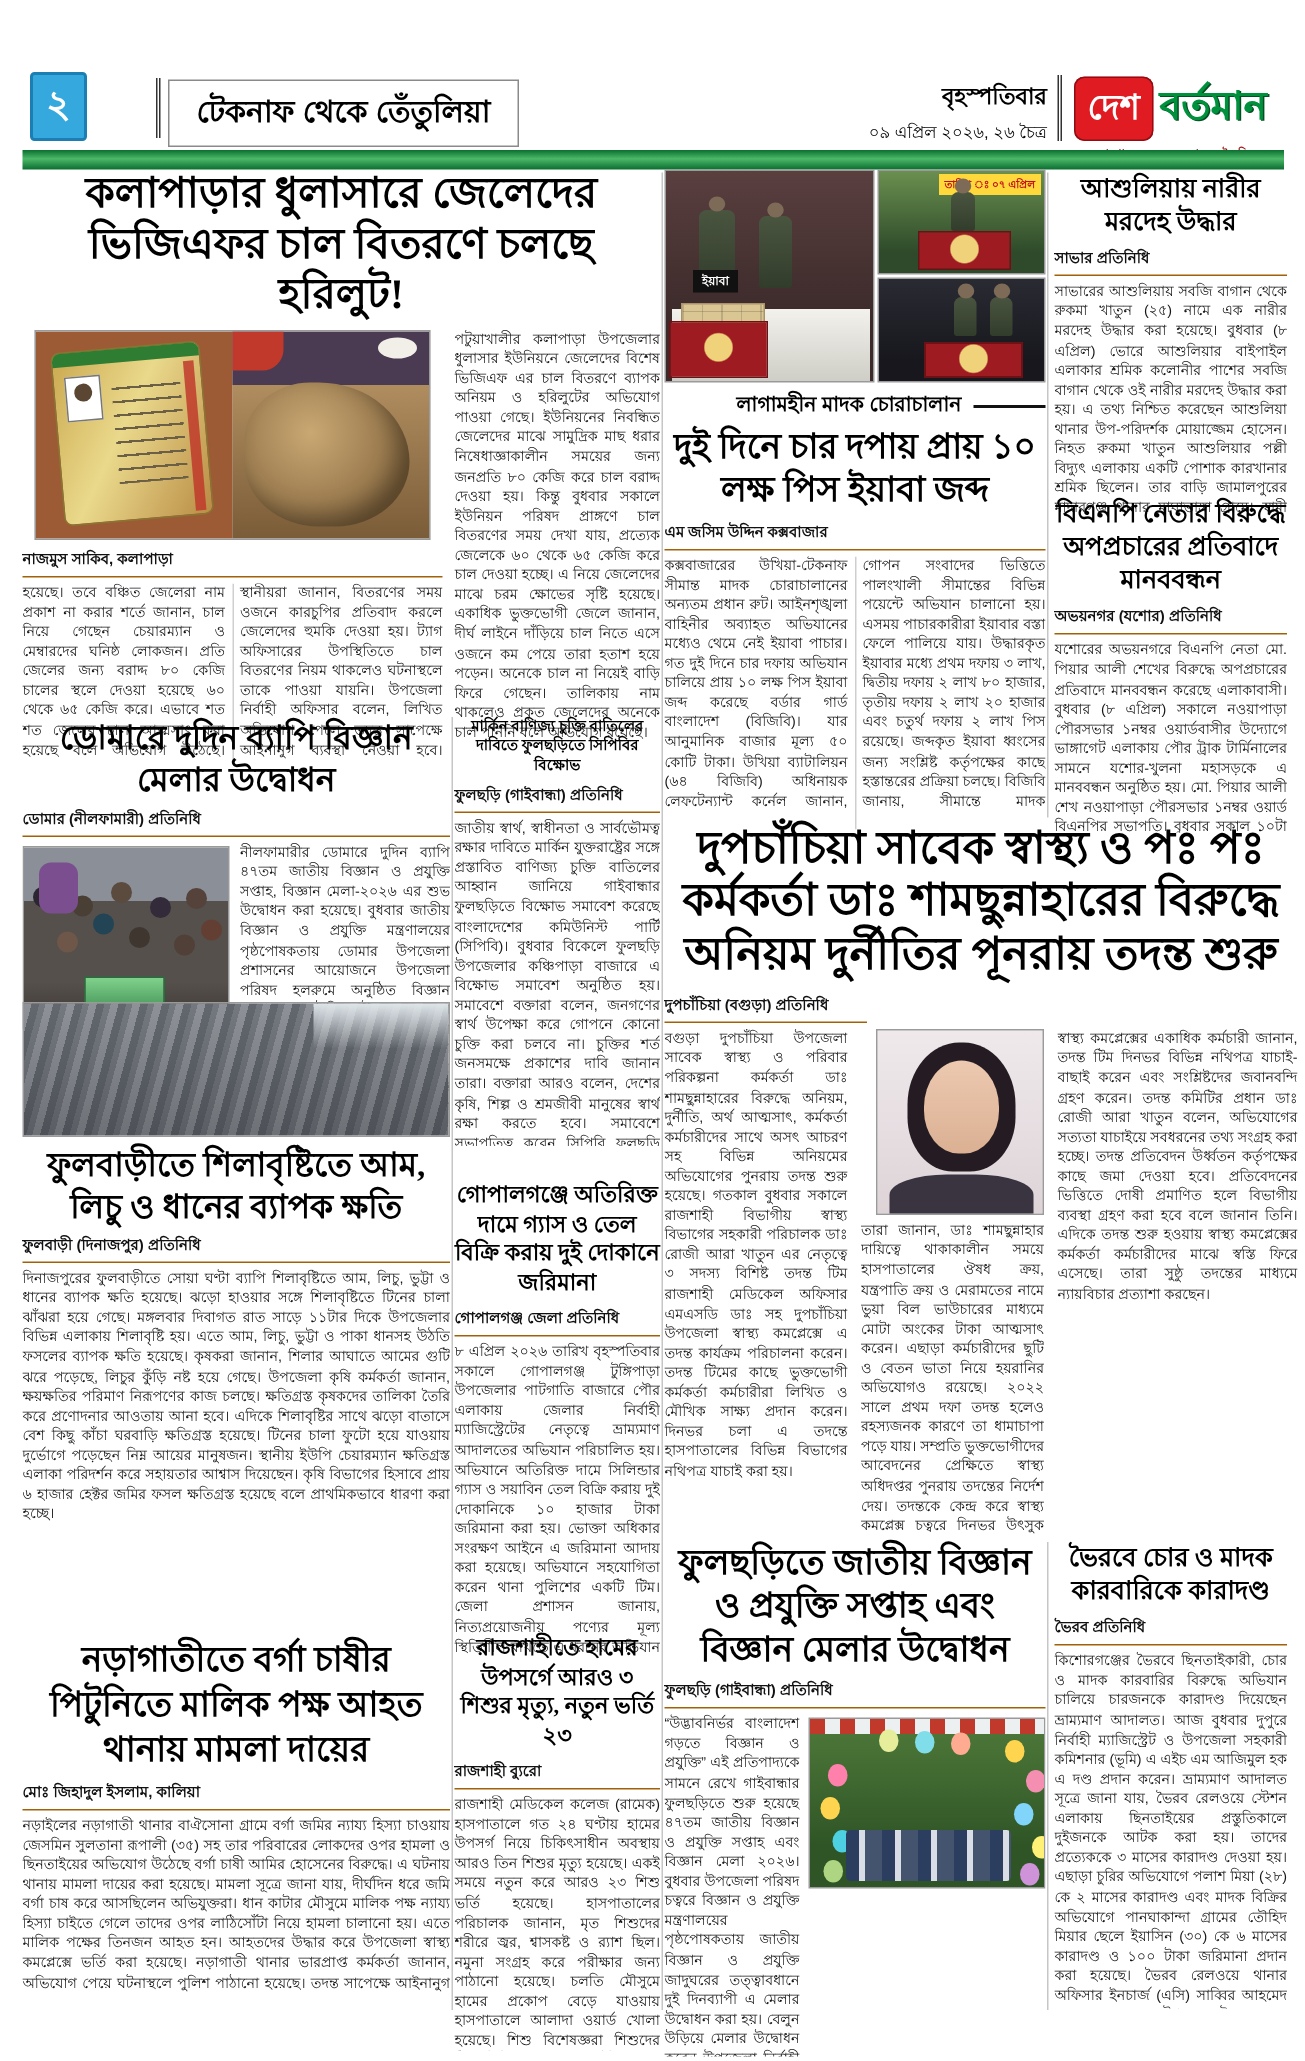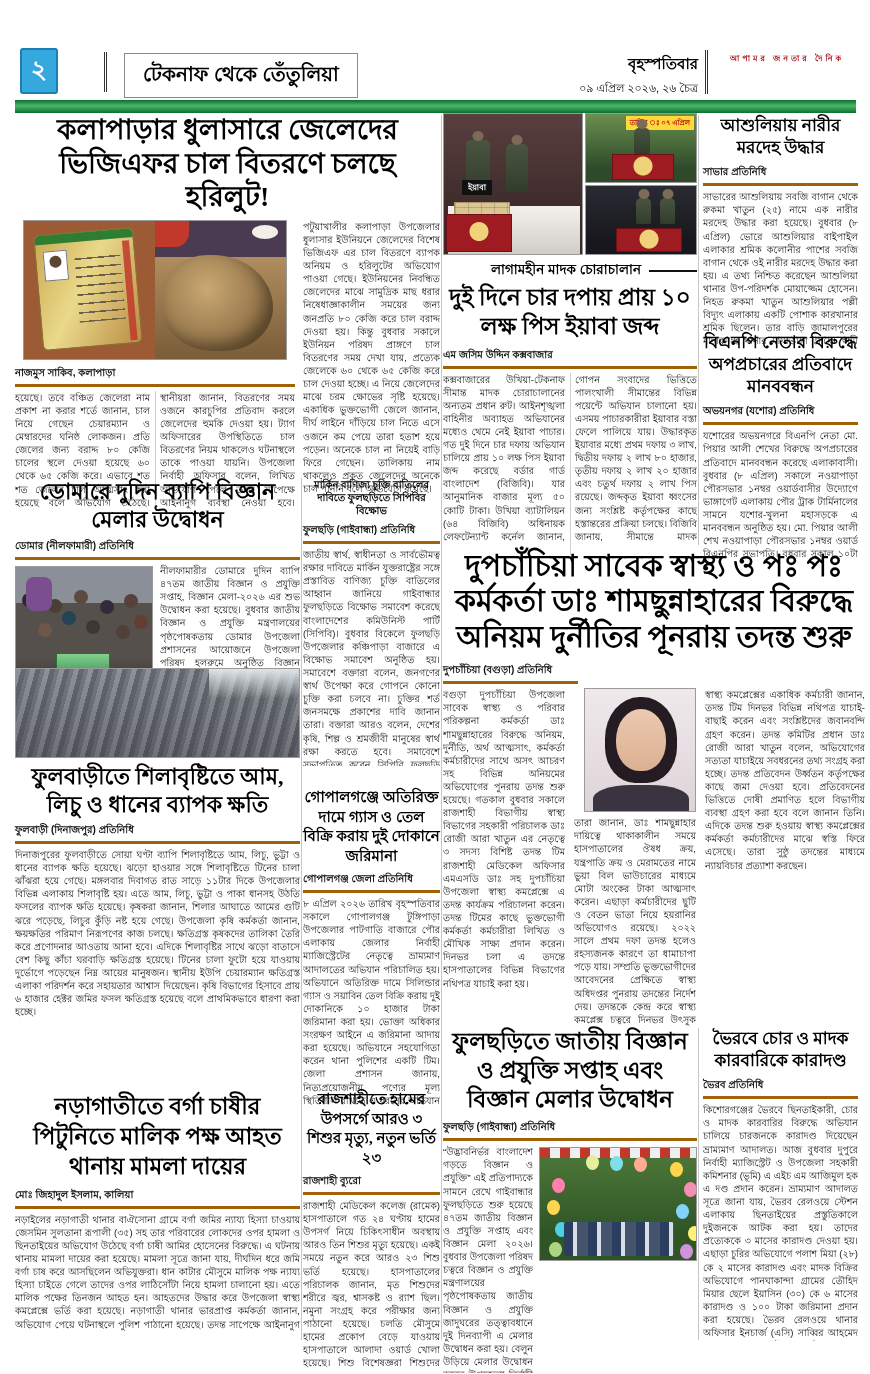--- a/index.html
+++ b/index.html
@@ -3,21 +3,21 @@
 <meta charset="utf-8">
 <style>
   :root{
     --brand-red:#e01b22; --brand-green:#00913d; --page-box-blue:#35a8dd; --bar-green:#0c8a3e;
   }
   *{box-sizing:border-box;margin:0;padding:0;}
   body{background:#e8e8e8;font-family:"Liberation Sans","DejaVu Sans",sans-serif;}
   .page{position:relative;width:870px;height:1374px;background:#ffffff;margin:0 auto;overflow:hidden;}
   .abs{position:absolute;}
   .hl{font-weight:bold;text-align:center;color:#000;font-family:Liberation Serif, serif;}
-  .byline{display:block;font-size:10px;font-weight:bold;color:#111;border-bottom:3px solid #a16207;padding-bottom:2px;margin-bottom:4px;}
+  .byline{display:block;font-size:10px;font-weight:bold;color:#111;border-bottom:1px solid #a16207;padding-bottom:2px;margin-bottom:4px;}
   .body-txt{font-size:9.5px;line-height:1.38;text-align:justify;color:#161616;overflow:hidden;}
   .cols2{column-count:2;column-gap:10px;column-rule:1px solid #cfcfcf;}
   .vrule{position:absolute;width:1px;background:#c6c6c6;}
   .ph{position:relative;overflow:hidden;border:1px solid #9a9a9a;background:#ddd;font-family:Liberation Serif, serif;}
   .kicker-row{display:flex;align-items:center;margin:4px 0 2px 0;}
   .kicker{font-size:13.5px;font-weight:bold;white-space:nowrap;margin-left:48px;}
   .kline{flex:1;border-top:2px solid #111;margin-left:8px;}
   
   .pagenum{display:flex;align-items:center;justify-content:center;background:var(--page-box-blue);border:2px solid #1b7fb4;border-radius:3px;color:#fff;font-size:25px;font-weight:bold;}
   .sect-box{border:1px solid #8a8a8a;padding:5px 18px;font-size:20px;font-weight:bold;color:#000;}
@@ -41,29 +41,33 @@
 </style>
 </head>
 <body>
 
 <div class="page">
 
   <div class="abs pagenum" style="left:20px;top:48px;width:38px;height:46px;">
     <span>২</span>
   </div>
   <div class="abs dbl" style="left:104px;top:52px;height:40px;"></div>
-  <div class="abs sect-box" style="left:124px;top:53px;">টেকনাফ থেকে তেঁতুলিয়া</div>
+  <div class="abs sect-box" style="left:112px;top:53px;">টেকনাফ থেকে তেঁতুলিয়া</div>
 
   <div class="abs" style="left:560px;top:52px;width:138px;text-align:right;">
     <div style="font-size:15px;font-weight:bold;">বৃহস্পতিবার</div>
     <div style="font-size:11px;margin-top:3px;">০৯ এপ্রিল ২০২৬, ২৬ চৈত্র ১৪৩২</div>
   </div>
   <div class="abs dbl" style="left:705px;top:50px;height:44px;"></div>
 
   <div class="abs" style="left:716px;top:50px;width:142px;">
+    <div class="masthead">
+      <span class="m-red">দেশ</span>
+      <span class="m-green">বর্তমান</span>
+    </div>
     <div class="tagline">আপামর জনতার দৈনিক</div>
   </div>
 
   <div class="abs" style="left:15px;top:100px;width:841px;height:13px;background:linear-gradient(to bottom,#0a6e2f 0%,#4cb869 45%,#0a6e2f 100%);"></div>
 
   <div class="vrule" style="left:301px;top:478px;height:862px;"></div>
   <div class="vrule" style="left:441px;top:115px;height:1225px;"></div>
   <div class="vrule" style="left:698px;top:115px;height:430px;"></div>
   <div class="vrule" style="left:698px;top:1028px;height:312px;"></div>
 
@@ -162,21 +166,21 @@
           <div class="soldier" style="left:74px;top:12px;width:15px;height:26px;"></div>
           <div class="banner" style="left:30px;bottom:2px;width:66px;height:24px;"></div>
         </div>
       </div>
     </div>
     <div class="kicker-row">
       <span class="kicker">লাগামহীন মাদক চোরাচালান</span>
       <span class="kline"></span>
     </div>
     <div class="hl" style="font-size:23px;line-height:1.25;">দুই দিনে চার দপায় প্রায় ১০ লক্ষ পিস ইয়াবা জব্দ</div>
-    <span class="byline" style="margin-top:5px;">এম জসিম উদ্দিন কক্সবাজার</span>
+    <span class="byline" style="margin-top:5px;font-family:Liberation Serif, serif;">এম জসিম উদ্দিন কক্সবাজার</span>
     <div class="body-txt cols2" style="height:182px;">কক্সবাজারের উখিয়া-টেকনাফ সীমান্ত মাদক চোরাচালানের অন্যতম প্রধান রুট। আইনশৃঙ্খলা বাহিনীর অব্যাহত অভিযানের মধ্যেও থেমে নেই ইয়াবা পাচার। গত দুই দিনে চার দফায় অভিযান চালিয়ে প্রায় ১০ লক্ষ পিস ইয়াবা জব্দ করেছে বর্ডার গার্ড বাংলাদেশ (বিজিবি)। যার আনুমানিক বাজার মূল্য ৫০ কোটি টাকা। উখিয়া ব্যাটালিয়ন (৬৪ বিজিবি) অধিনায়ক লেফটেন্যান্ট কর্নেল জানান, গোপন সংবাদের ভিত্তিতে পালংখালী সীমান্তের বিভিন্ন পয়েন্টে অভিযান চালানো হয়। এসময় পাচারকারীরা ইয়াবার বস্তা ফেলে পালিয়ে যায়। উদ্ধারকৃত ইয়াবার মধ্যে প্রথম দফায় ৩ লাখ, দ্বিতীয় দফায় ২ লাখ ৮০ হাজার, তৃতীয় দফায় ২ লাখ ২০ হাজার এবং চতুর্থ দফায় ২ লাখ পিস রয়েছে। জব্দকৃত ইয়াবা ধ্বংসের জন্য সংশ্লিষ্ট কর্তৃপক্ষের কাছে হস্তান্তরের প্রক্রিয়া চলছে। বিজিবি জানায়, সীমান্তে মাদক চোরাচালান প্রতিরোধেও সর্বদা কঠোর অবস্থানে রয়েছে। অবিষ্যতেও এ ধরনের অভিযান অব্যাহত থাকবে।</div>
   </div>
 
   <div class="abs" style="left:443px;top:548px;width:422px;">
     <div class="hl" style="font-size:30px;line-height:1.18;">দুপচাঁচিয়া সাবেক স্বাস্থ্য ও পঃ পঃ কর্মকর্তা ডাঃ শামছুন্নাহারের বিরুদ্ধে অনিয়ম দুর্নীতির পূনরায় তদন্ত শুরু</div>
     <span class="byline" style="width:135px;margin-top:8px;">দুপচাঁচিয়া (বগুড়া) প্রতিনিধি</span>
     <div style="display:flex;gap:9px;">
       <div class="body-txt" style="width:122px;height:338px;">বগুড়া দুপচাঁচিয়া উপজেলা সাবেক স্বাস্থ্য ও পরিবার পরিকল্পনা কর্মকর্তা ডাঃ শামছুন্নাহারের বিরুদ্ধে অনিয়ম, দুর্নীতি, অর্থ আত্মসাৎ, কর্মকর্তা কর্মচারীদের সাথে অসৎ আচরণ সহ বিভিন্ন অনিয়মের অভিযোগের পুনরায় তদন্ত শুরু হয়েছে। গতকাল বুধবার সকালে রাজশাহী বিভাগীয় স্বাস্থ্য বিভাগের সহকারী পরিচালক ডাঃ রোজী আরা খাতুন এর নেতৃত্বে ৩ সদস্য বিশিষ্ট তদন্ত টিম রাজশাহী মেডিকেল অফিসার এমএসডি ডাঃ সহ দুপচাঁচিয়া উপজেলা স্বাস্থ্য কমপ্লেক্সে এ তদন্ত কার্যক্রম পরিচালনা করেন। তদন্ত টিমের কাছে ভুক্তভোগী কর্মকর্তা কর্মচারীরা লিখিত ও মৌখিক সাক্ষ্য প্রদান করেন। দিনভর চলা এ তদন্তে হাসপাতালের বিভিন্ন বিভাগের নথিপত্র যাচাই করা হয়।</div>
       <div style="width:122px;">
         <div class="ph" style="width:112px;height:124px;margin:0 0 4px auto;background:linear-gradient(#efe9ec,#ded4d8);">

